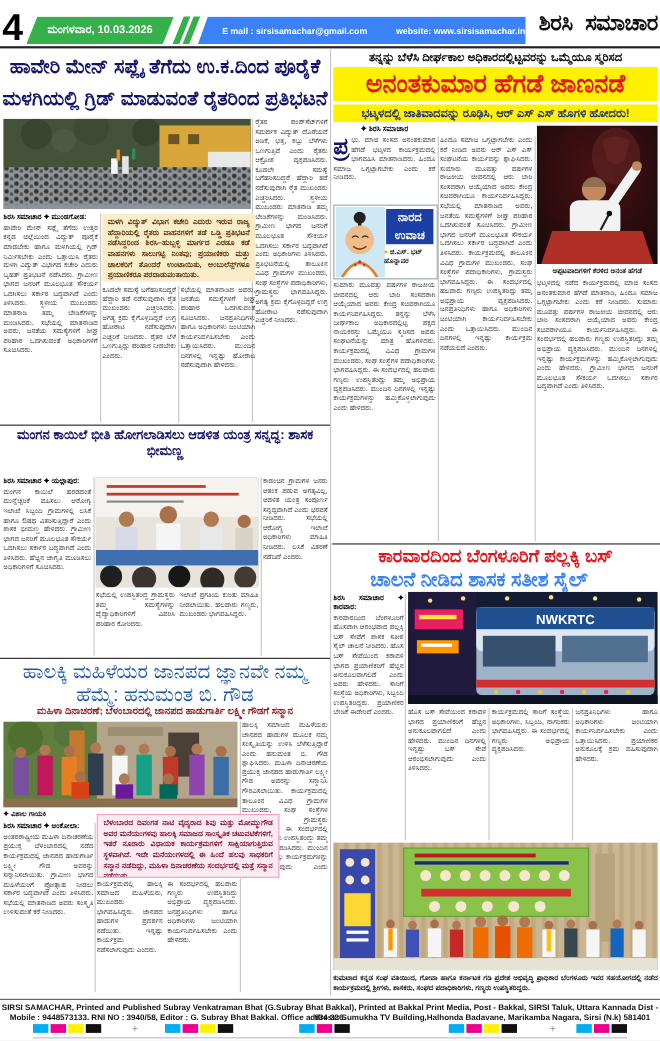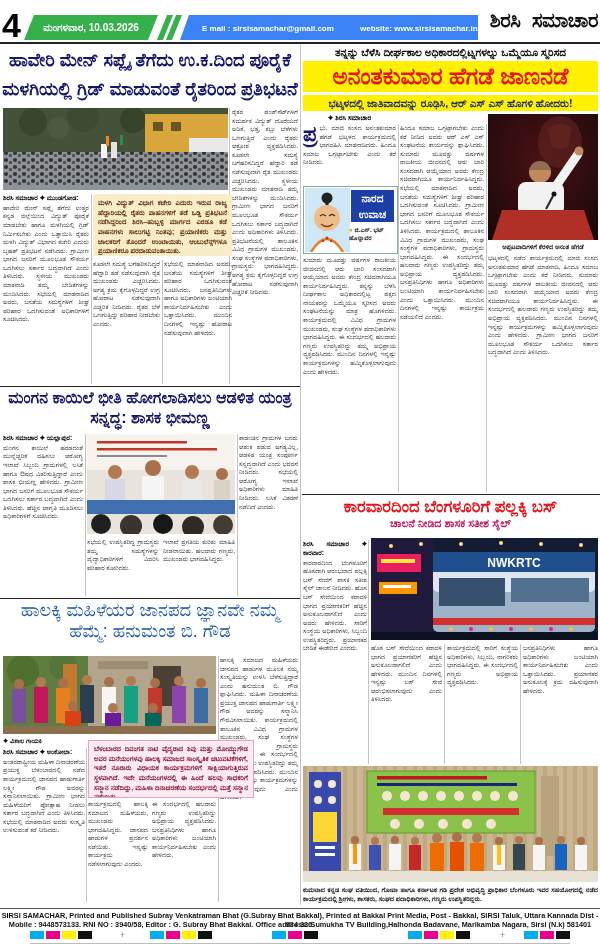--- a/index.html
+++ b/index.html
@@ -12,30 +12,30 @@
            clip-path:polygon(10px 0,100% 0,calc(100% - 10px) 100%,0 100%);
            color:#fff;font-size:10px;font-weight:bold;text-align:center;line-height:25px;}
   .stripe{top:15px;width:6px;height:25px;background:#35b04a;transform:skewX(-22deg);}
   .bluebar{left:180px;top:15px;width:298px;height:25px;background:#3b82f6;
            clip-path:polygon(9px 0,100% 0,100% 100%,0 100%);color:#fff;font-size:8px;font-weight:bold;}
   .bluebar span{position:absolute;top:9px;}
   .masthead{left:472px;top:10px;width:126px;font-size:20px;font-weight:bold;color:#111;text-align:right;letter-spacing:-.5px;font-family:Liberation Mono, monospace;}
   .hr{background:#222;}
   
   .hlA{left:2px;top:46px;width:296px;font-size:18px;line-height:1.6;font-weight:bold;color:#14146a;text-align:center;}
-  .hlB{left:2px;top:388px;width:296px;font-size:16px;line-height:1.25;font-weight:bold;color:#14146a;text-align:center;}
+  .hlB{left:2px;top:388px;width:296px;font-size:12px;line-height:1.25;font-weight:bold;color:#14146a;text-align:center;}
   .hlC{left:2px;top:600px;width:296px;font-size:18px;line-height:1.15;font-weight:normal;color:#1a57a8;text-align:center;}
   .shC{left:2px;top:641px;width:296px;font-size:9px;font-weight:bold;color:#8f1a1a;text-align:center;}
   .kicker{left:303px;top:46px;width:295px;font-size:10.5px;font-weight:bold;color:#000;text-align:center;}
   .hlD{left:303px;top:61px;width:295px;height:31px;background:#fff100;color:#e4151b;
        font-size:23px;font-weight:bold;text-align:center;line-height:31px;}
   .shD{left:303px;top:95px;width:295px;height:16px;background:#fff100;color:#1c2b7a;
        font-size:10.5px;font-weight:bold;text-align:center;line-height:16px;}
   .hlE1{left:303px;top:497px;width:295px;font-size:16.5px;font-weight:bold;color:#e4151b;text-align:center;}
-  .hlE2{left:303px;top:517px;width:295px;font-size:11px;font-weight:bold;color:#be185d;text-align:center;}
+  .hlE2{left:288px;top:517px;width:295px;font-size:18px;font-weight:bold;color:#3b82f6;text-align:center;}
   
   .col{position:absolute;font-size:6.4px;line-height:1.34;text-align:justify;color:#1c1c1c;
        overflow:hidden;word-break:break-word;}
   .dl{font-weight:bold;font-size:6.6px;color:#000;display:block;margin-bottom:1px;}
   .byline{position:absolute;font-size:6.8px;font-weight:bold;color:#000;text-align:center;}
   .dropcap{float:left;font-size:21px;line-height:20px;font-weight:bold;color:#14146a;margin-right:2px;}
   .callout{position:absolute;background:#f8ecc9;color:#5a2d00;font-size:6.9px;font-weight:bold;
            line-height:1.4;text-align:justify;padding:4px 5px;overflow:hidden;border-radius:2px;}
   .pinkbox{position:absolute;background:#fdeaf2;border:1px solid #ef9fc2;color:#7a1230;font-size:6.9px;
            font-weight:bold;line-height:1.4;text-align:justify;padding:3px 5px;overflow:hidden;}
@@ -145,20 +145,21 @@
   </div>
   <div class="col" style="left:239px;top:434px;width:59px;height:162px">ಕಾಡಂಚಿನ ಗ್ರಾಮಗಳ ಜನರು ಆತಂಕ ಪಡುವ ಅಗತ್ಯವಿಲ್ಲ, ಆಡಳಿತ ಯಂತ್ರ ಸಂಪೂರ್ಣ ಸನ್ನದ್ಧವಾಗಿದೆ ಎಂದು ಭರವಸೆ ನೀಡಿದರು. ಸಭೆಯಲ್ಲಿ ಆರೋಗ್ಯ ಇಲಾಖೆ ಅಧಿಕಾರಿಗಳು ಮಾಹಿತಿ ನೀಡಿದರು. ಲಸಿಕೆ ವಿತರಣೆ ನಡೆದಿದೆ ಎಂದರು.</div>
   <div class="vr" style="left:85px;top:434px;height:162px"></div>
   <div class="vr" style="left:237px;top:434px;height:162px"></div>
   <div class="col" style="left:87px;top:538px;width:72px;height:58px">ಸಭೆಯಲ್ಲಿ ಉಪಸ್ಥಿತರಿದ್ದ ಗ್ರಾಮಸ್ಥರು ತಮ್ಮ ಸಮಸ್ಯೆಗಳನ್ನು ವೈದ್ಯಾಧಿಕಾರಿಗಳಿಗೆ ವಿವರಿಸಿ ಪರಿಹಾರ ಕೋರಿದರು.</div>
   <div class="col" style="left:163px;top:538px;width:72px;height:58px">ಇಲಾಖೆ ಪ್ರಗತಿಯ ಕುರಿತು ಮಾಹಿತಿ ನೀಡಲಾಯಿತು. ಹಲವಾರು ಗಣ್ಯರು, ಮುಖಂಡರು ಭಾಗವಹಿಸಿದ್ದರು.</div>
 
   <div class="abs hr" style="left:0;top:598px;width:300px;height:1px"></div>
 
   <div class="abs hlC">ಹಾಲಕ್ಕಿ ಮಹಿಳೆಯರ ಜಾನಪದ ಜ್ಞಾನವೇ ನಮ್ಮ ಹೆಮ್ಮೆ: ಹನುಮಂತ ಬಿ. ಗೌಡ</div>
+  <div class="abs shC">ಮಹಿಳಾ ದಿನಾಚರಣೆ; ಬೆಳಂಬಾರದಲ್ಲಿ ಜಾನಪದ ಹಾಡುಗಾರ್ತಿ ಲಕ್ಷ್ಮೀ ಗೌಡಗೆ ಸನ್ಮಾನ</div>
 
   <div class="photo" style="left:3px;top:656px;width:213px;height:78px">
     <svg width="213" height="78" xmlns="http://www.w3.org/2000/svg">
       <rect width="213" height="78" fill="#b3a58b"></rect>
       <rect width="85" height="78" fill="#5f7d3e"></rect>
       <circle cx="20" cy="15" r="16" fill="#51702f"></circle>
         <circle cx="60" cy="10" r="14" fill="#56753a"></circle>
       <rect x="60" y="8" width="14" height="60" fill="#c27a2e"></rect>
       <rect x="150" y="10" width="28" height="40" fill="#4a4036"></rect>
       <rect x="95" y="5" width="50" height="8" fill="#9c8d73"></rect>
@@ -200,21 +201,21 @@
 
   <div class="col" style="left:3px;top:748px;width:82px;height:154px">
     <span class="dl">ಶಿರಸಿ ಸಮಾಚಾರ ✦ ಅಂಕೋಲಾ:</span>
     <span>ಅಂತರರಾಷ್ಟ್ರೀಯ ಮಹಿಳಾ ದಿನಾಚರಣೆಯ ಪ್ರಯುಕ್ತ ಬೆಳಂಬಾರದಲ್ಲಿ ನಡೆದ ಕಾರ್ಯಕ್ರಮದಲ್ಲಿ ಜಾನಪದ ಹಾಡುಗಾರ್ತಿ ಲಕ್ಷ್ಮೀ ಗೌಡ ಅವರನ್ನು ಸನ್ಮಾನಿಸಲಾಯಿತು. ಗ್ರಾಮೀಣ ಭಾಗದ ಮಹಿಳೆಯರಿಗೆ ಪ್ರೋತ್ಸಾಹ ನೀಡಲು ಸರ್ಕಾರ ಬದ್ಧವಾಗಿದೆ ಎಂದು ತಿಳಿಸಿದರು. ಸಭೆಯಲ್ಲಿ ಮಾತನಾಡಿದ ಅವರು ಸಂಸ್ಕೃತಿ ಉಳಿಸುವಂತೆ ಕರೆ ನೀಡಿದರು.</span>
   </div>
   <div class="pinkbox" style="left:88px;top:740px;width:154px;height:50px">ಬೆಳಂಬಾರದ ದಿವಂಗತ ನಾಟಿ ವೈದ್ಯರಾದ ಶಿವು ಮತ್ತು ಮೋಮ್ಮುಗೌಡ ಅವರ ಮನೆಯಂಗಳವು ಹಾಲಕ್ಕಿ ಸಮಾಜದ ಸಾಂಸ್ಕೃತಿಕ ಚಟುವಟಿಕೆಗಳಿಗೆ, ಇತರೆ ನೂರಾರು ವಿಧಾಯಕ ಕಾರ್ಯಕ್ರಮಗಳಿಗೆ ಸಾಕ್ಷಿಯಾಗುತ್ತಿರುವ ಸ್ಥಳವಾಗಿದೆ. ಇದೇ ಮನೆಯಂಗಳದಲ್ಲಿ ಈ ಹಿಂದೆ ಹಲವು ಸಾಧಕರಿಗೆ ಸನ್ಮಾನ ನಡೆದಿದ್ದು, ಮಹಿಳಾ ದಿನಾಚರಣೆಯ ಸಂದರ್ಭದಲ್ಲಿ ಮತ್ತೆ ಸನ್ಮಾನ ನಡೆಯಿತು.</div>
   <div class="col" style="left:88px;top:800px;width:60px;height:102px">ಕಾರ್ಯಕ್ರಮದಲ್ಲಿ ಹಾಲಕ್ಕಿ ಸಮಾಜದ ಮಹಿಳೆಯರು, ಮುಖಂಡರು ಭಾಗವಹಿಸಿದ್ದರು. ಜಾನಪದ ಹಾಡುಗಳ ಪ್ರದರ್ಶನ ನಡೆಯಿತು. ಇನ್ನಷ್ಟು ಕಾರ್ಯಕ್ರಮ ನಡೆಸಲಾಗುವುದು ಎಂದರು.</div>
   <div class="col" style="left:152px;top:800px;width:64px;height:102px">ಈ ಸಂದರ್ಭದಲ್ಲಿ ಹಲವಾರು ಗಣ್ಯರು ಉಪಸ್ಥಿತರಿದ್ದು ಅಭಿಪ್ರಾಯ ವ್ಯಕ್ತಪಡಿಸಿದರು. ಜನಪ್ರತಿನಿಧಿಗಳು ಹಾಗೂ ಅಧಿಕಾರಿಗಳು ಜಂಟಿಯಾಗಿ ಕಾರ್ಯನಿರ್ವಹಿಸಬೇಕು ಎಂದು ಹೇಳಿದರು.</div>
   <div class="vr" style="left:86px;top:748px;height:154px"></div>
 
-  <div class="abs kicker">ತನ್ನನ್ನು ಬೆಳೆಸಿ ದೀರ್ಘಕಾಲ ಅಧಿಕಾರದಲ್ಲಿಟ್ನಗಳಲ್ನು ಒಮ್ಮೆಯೂ ಸ್ಮರಿಸದ</div>
+  <div class="abs kicker">ತನ್ನನ್ನು ಬೆಳೆಸಿ ದೀರ್ಘಕಾಲ ಅಧಿಕಾರದಲ್ಲಿಟ್ಟವರನ್ನು ಒಮ್ಮೆಯೂ ಸ್ಮರಿಸದ</div>
   <div class="abs shD">ಭಟ್ಕಳದಲ್ಲಿ ಜಾತಿವಾದವನ್ನು ರೂಢಿಸಿ, ಆರ್ ಎಸ್ ಎಸ್ ಹೊಗಳಿ ಹೋದರು!</div>
   <div class="abs hlD">ಅನಂತಕುಮಾರ ಹೆಗಡೆ ಜಾಣನಡೆ</div>
   <div class="byline" style="left:303px;top:114px;width:93px">✦ ಶಿರಸಿ ಸಮಾಚಾರ</div>
 
   <div class="col" style="left:303px;top:124px;width:93px;height:60px">
     <span class="dropcap">ಪ್ರ</span>
     <span>ಭು. ಮಾಜಿ ಸಂಸದ ಅನಂತಕುಮಾರ ಹೆಗಡೆ ಭಟ್ಕಳದ ಕಾರ್ಯಕ್ರಮದಲ್ಲಿ ಭಾಗವಹಿಸಿ ಮಾತನಾಡಿದರು. ಹಿಂದೂ ಸಮಾಜ ಒಗ್ಗಟ್ಟಾಗಬೇಕು ಎಂದು ಕರೆ ನೀಡಿದರು.</span>
   </div>
 
   <div class="narada">

